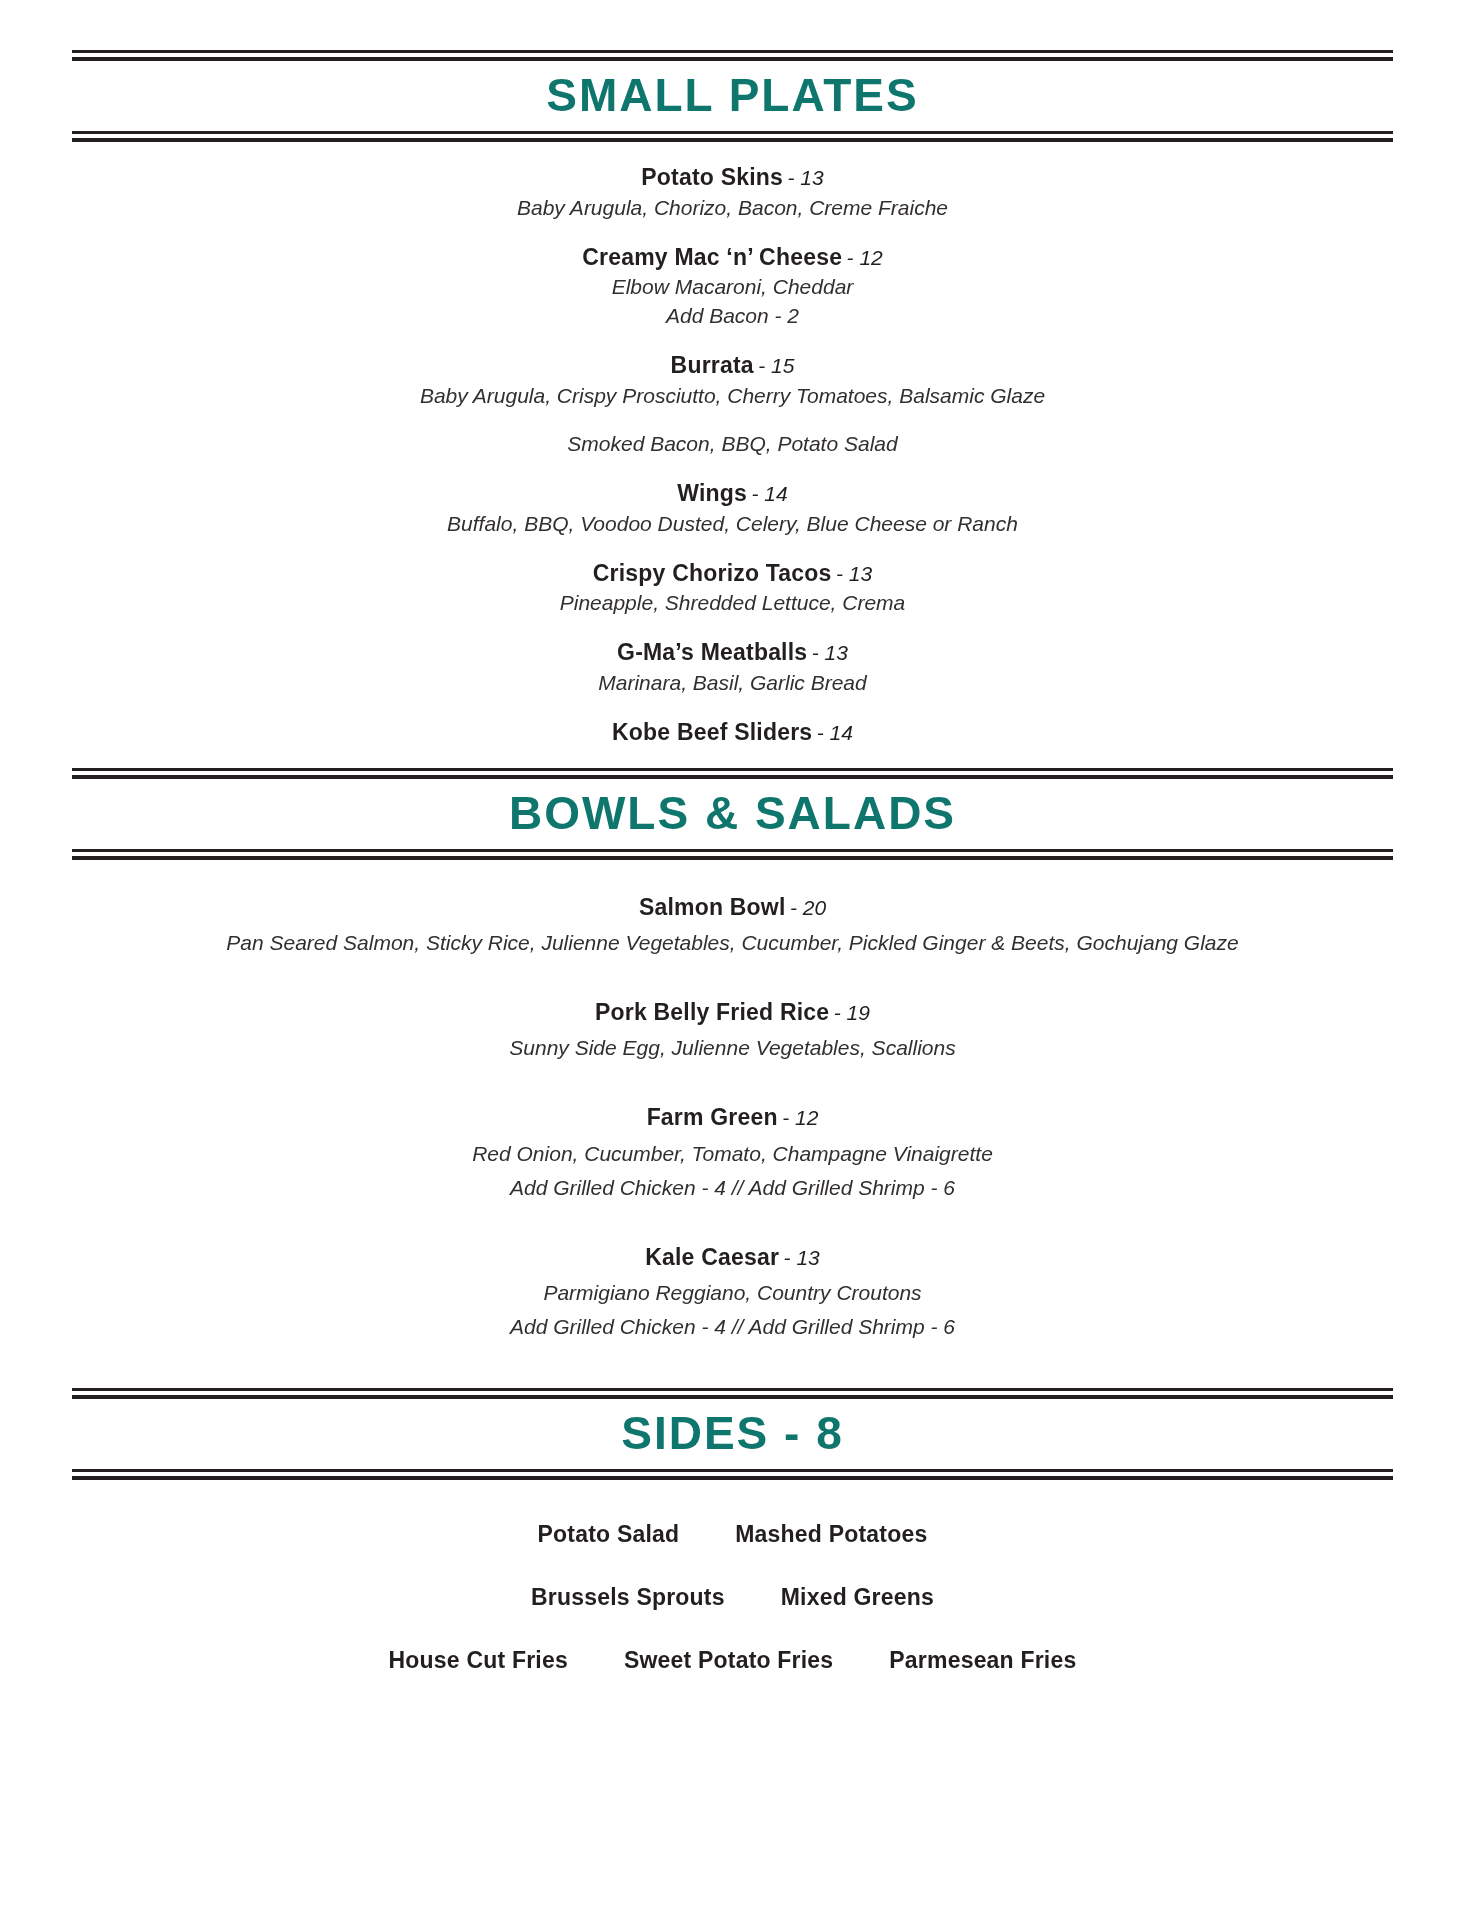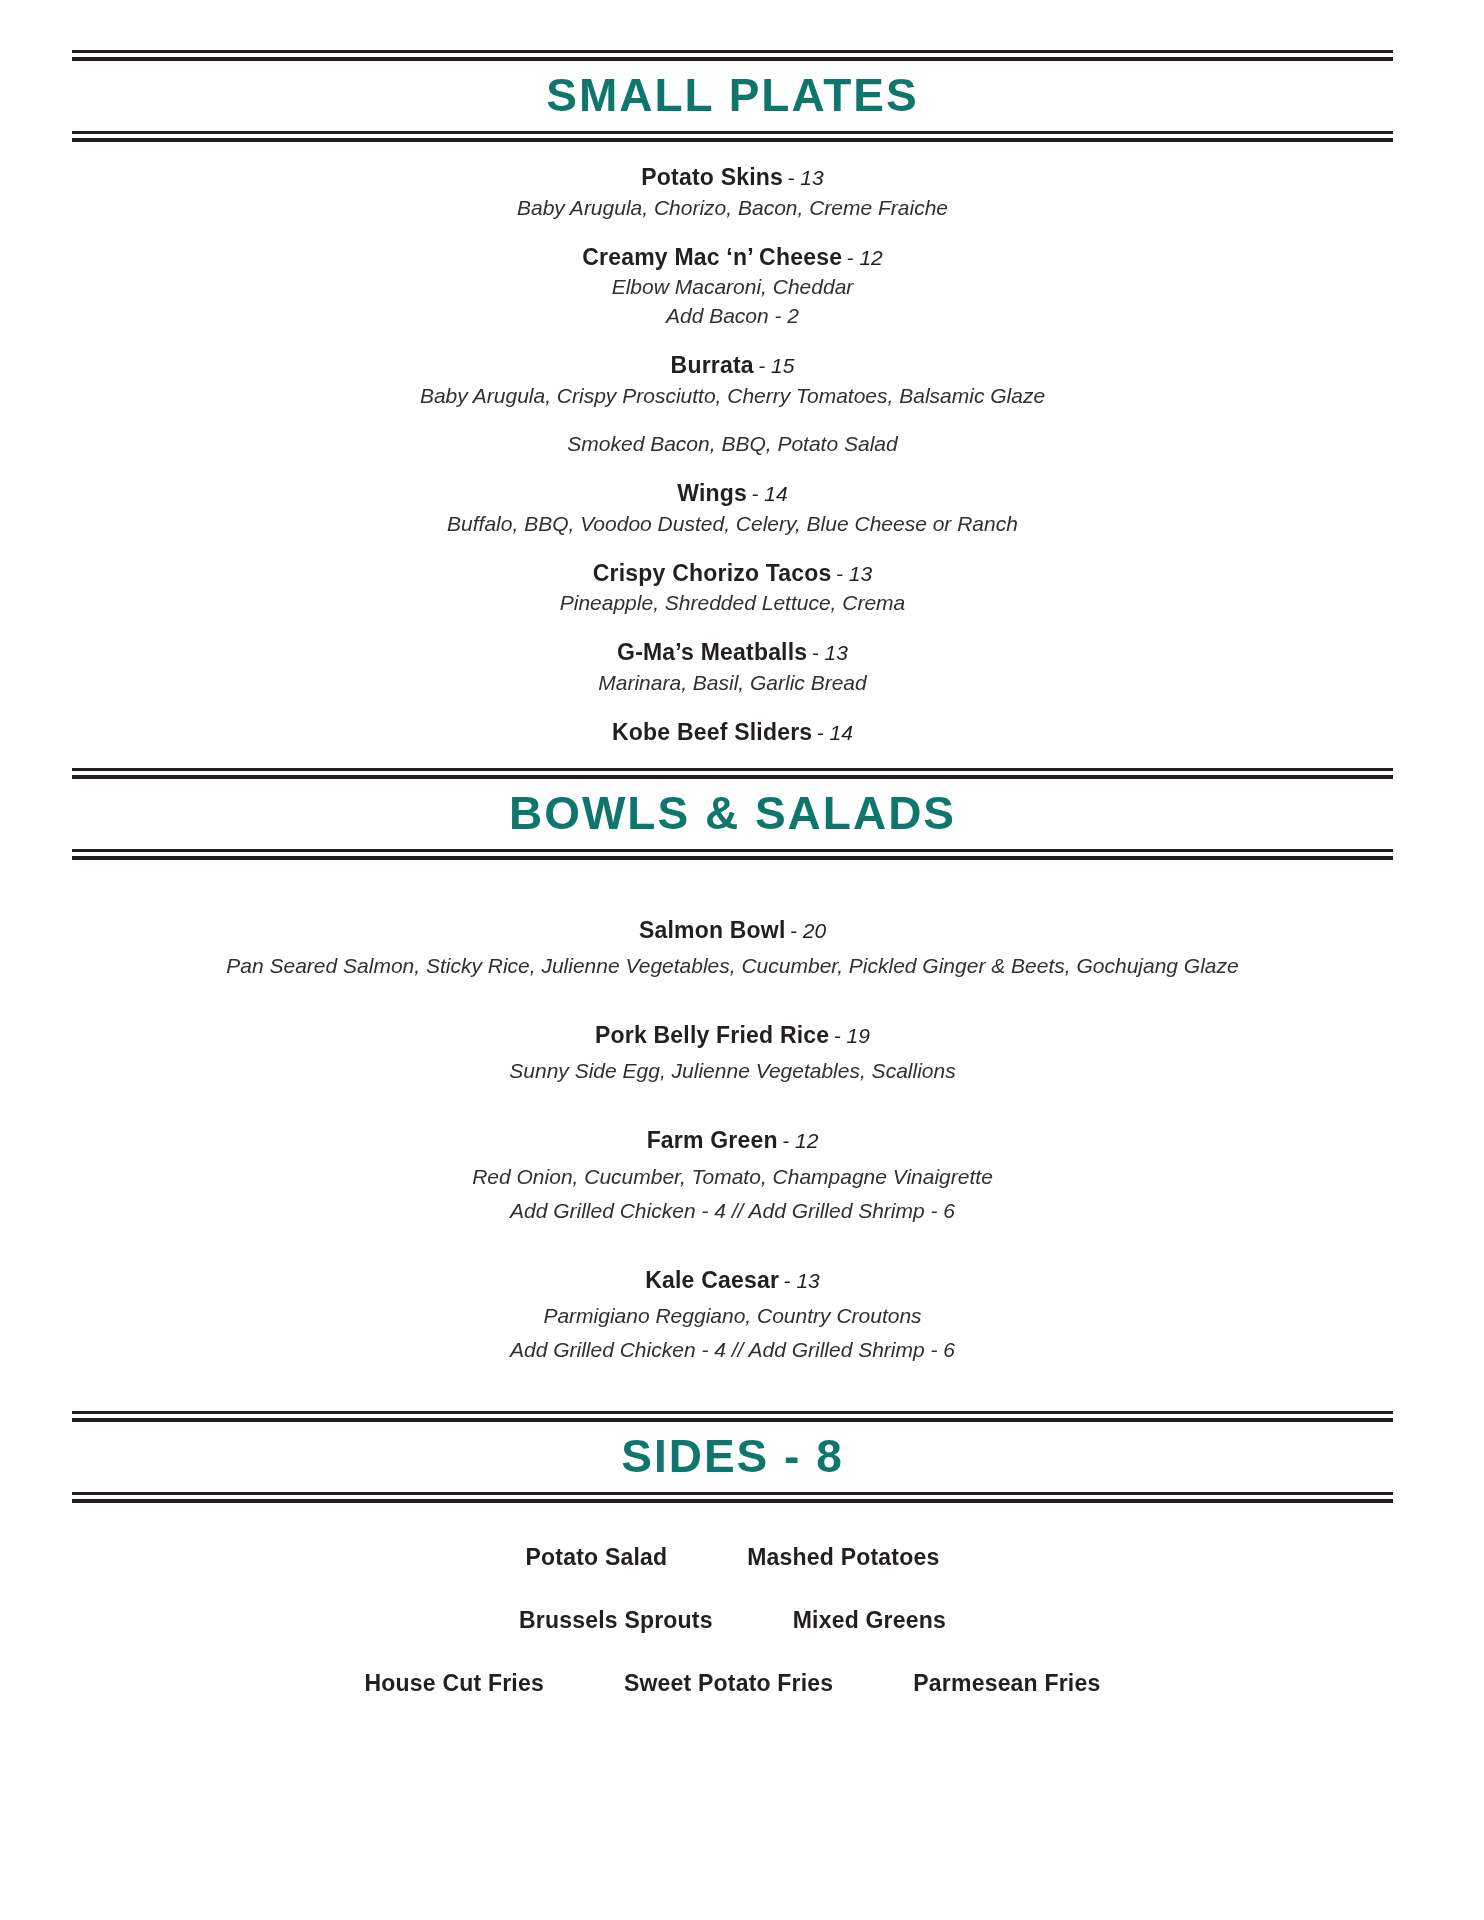--- a/index.html
+++ b/index.html
@@ -34,28 +34,28 @@
   .item-name  { font-weight: 700; font-size: 23px; letter-spacing: 0.2px; }
   .item-price { font-style: italic; font-size: 21px; font-weight: 400; }
   .item-desc  { font-style: italic; font-size: 21px; color: #332f30; }
 
   
   .sec-small .items { padding-top: 20px; }
   .sec-small .item { margin-bottom: 19px; line-height: 1.38; }
 
   
   .sec-bowls { margin-top: 14px; }
-  .sec-bowls .items { padding-top: 52px; }
+  .sec-bowls .items { padding-top: 29px; }
   .sec-bowls .item { margin-bottom: 34px; line-height: 1.62; }
 
   
   .sec-sides { margin-top: 44px; }
   .sec-sides .rows { padding-top: 38px; text-align: center; }
   .sides-row {
-    display: flex; justify-content: center; gap: 80px;
+    display: flex; justify-content: center; gap: 56px;
     margin-bottom: 31px;
     font-weight: 700; font-size: 23px; letter-spacing: 0.2px;
     line-height: 1.4;
   }
 </style>
 </head>
 <body>
 
 <div class="page">
 

